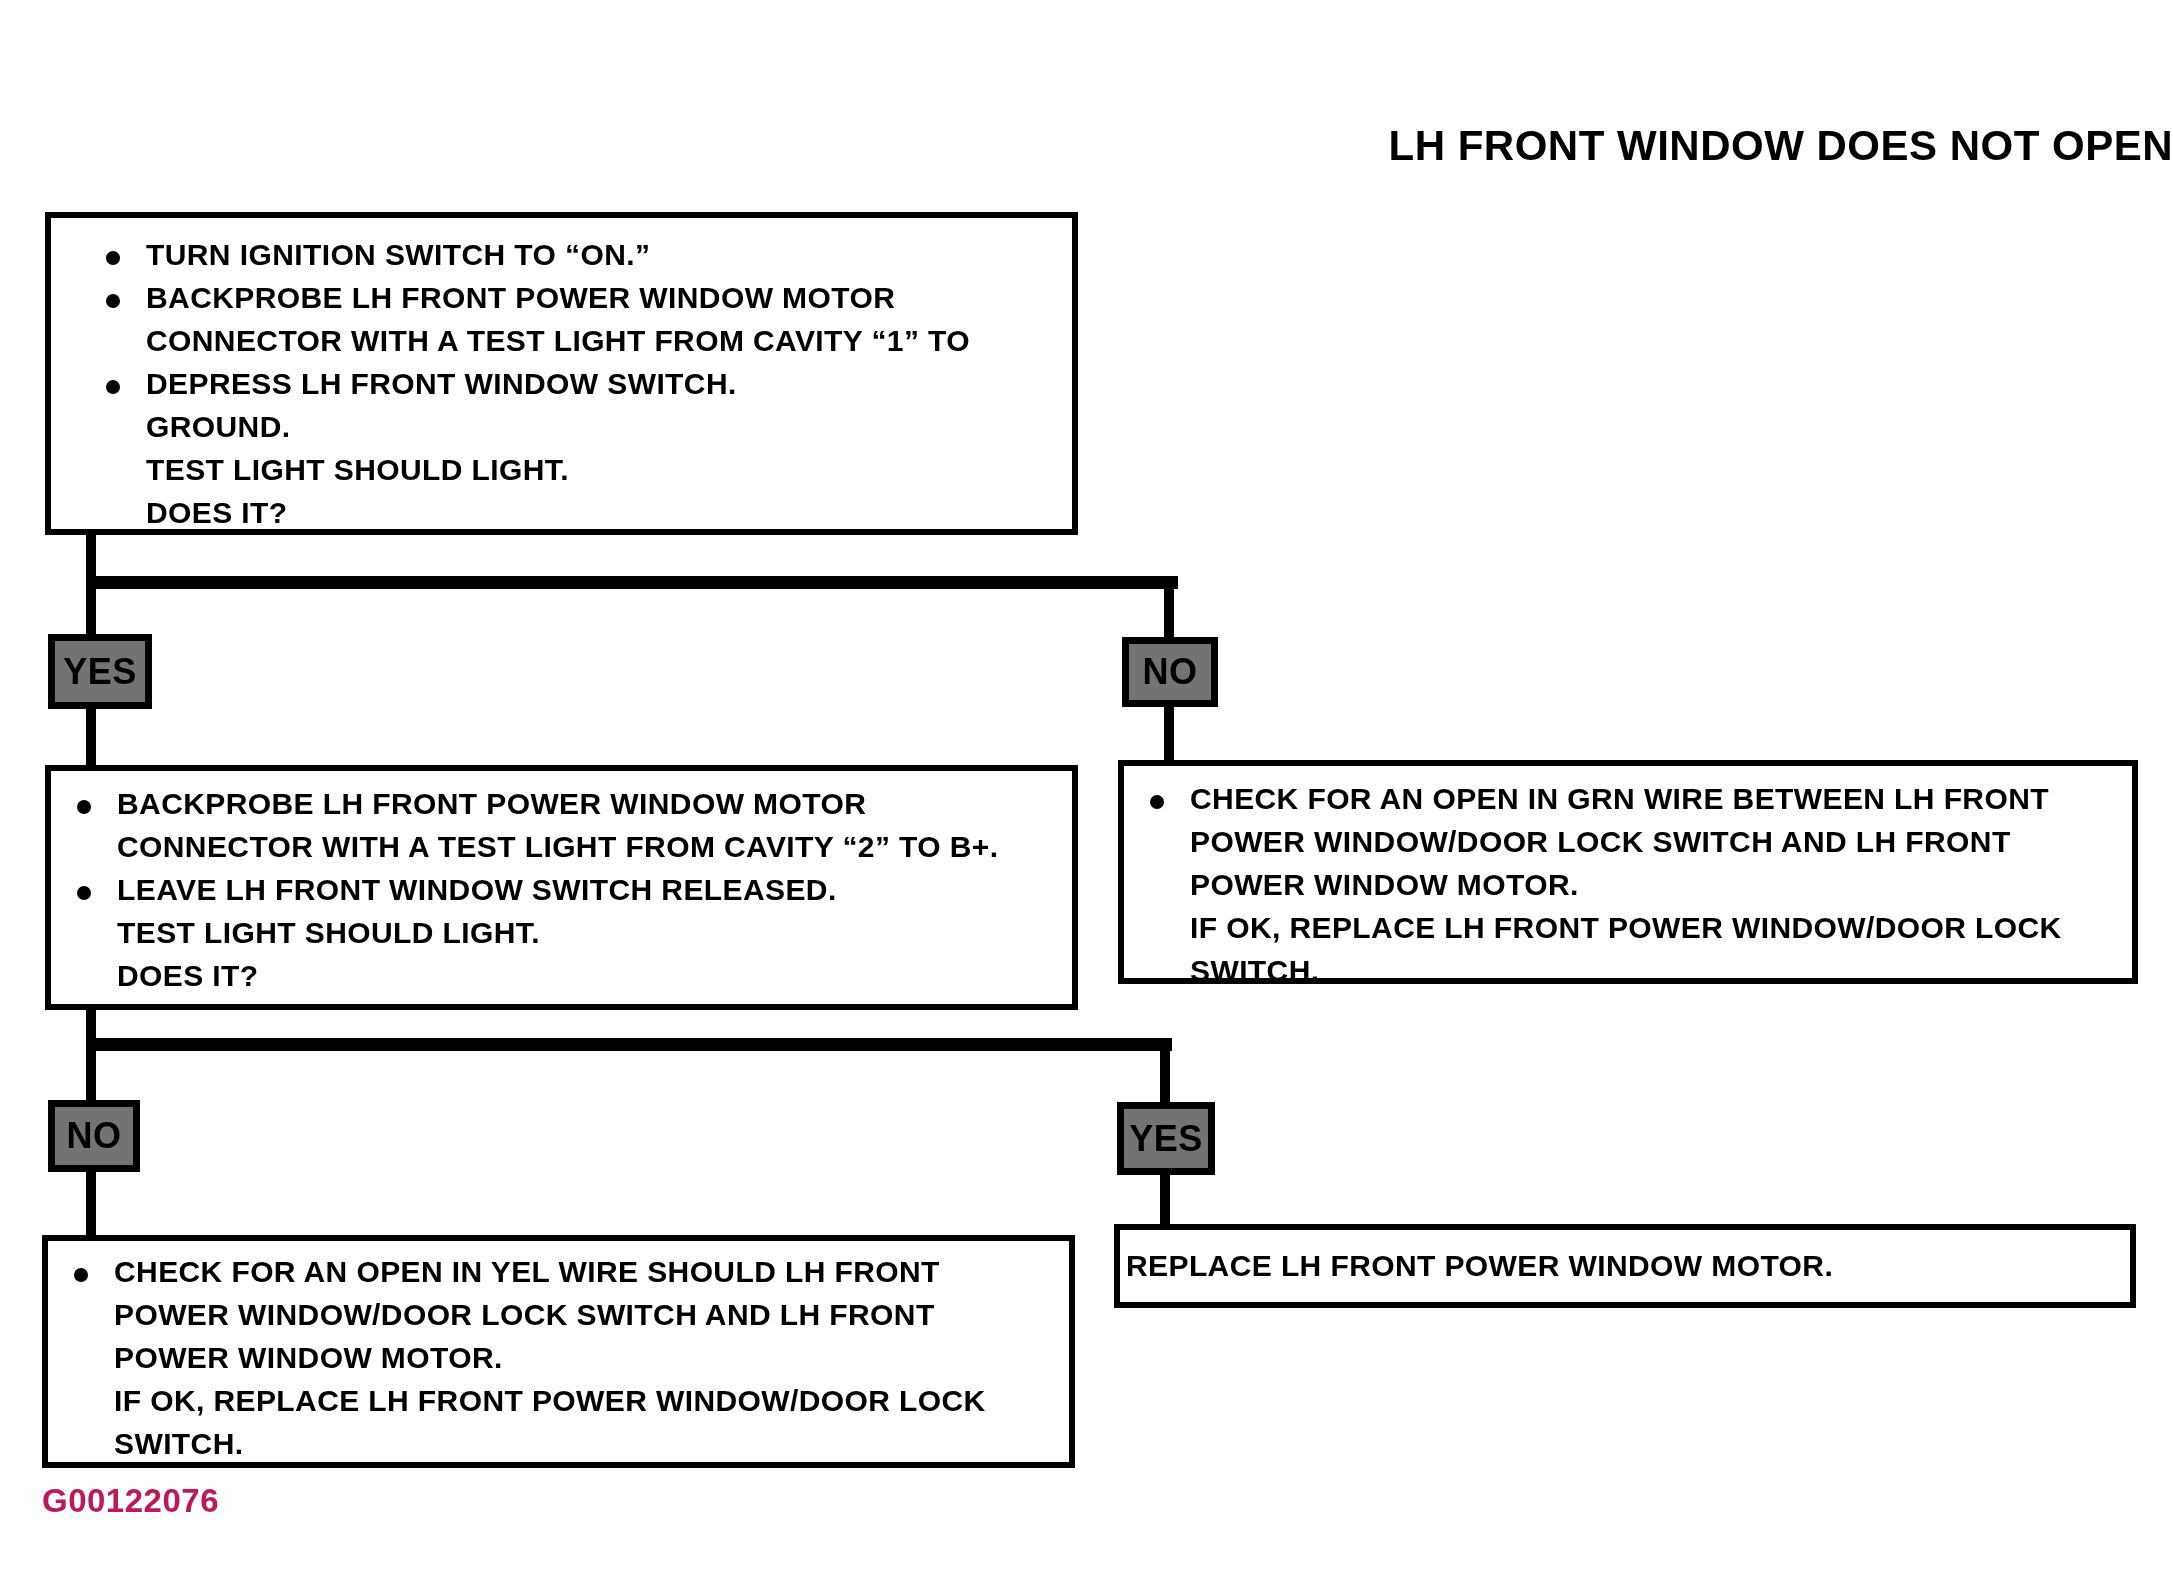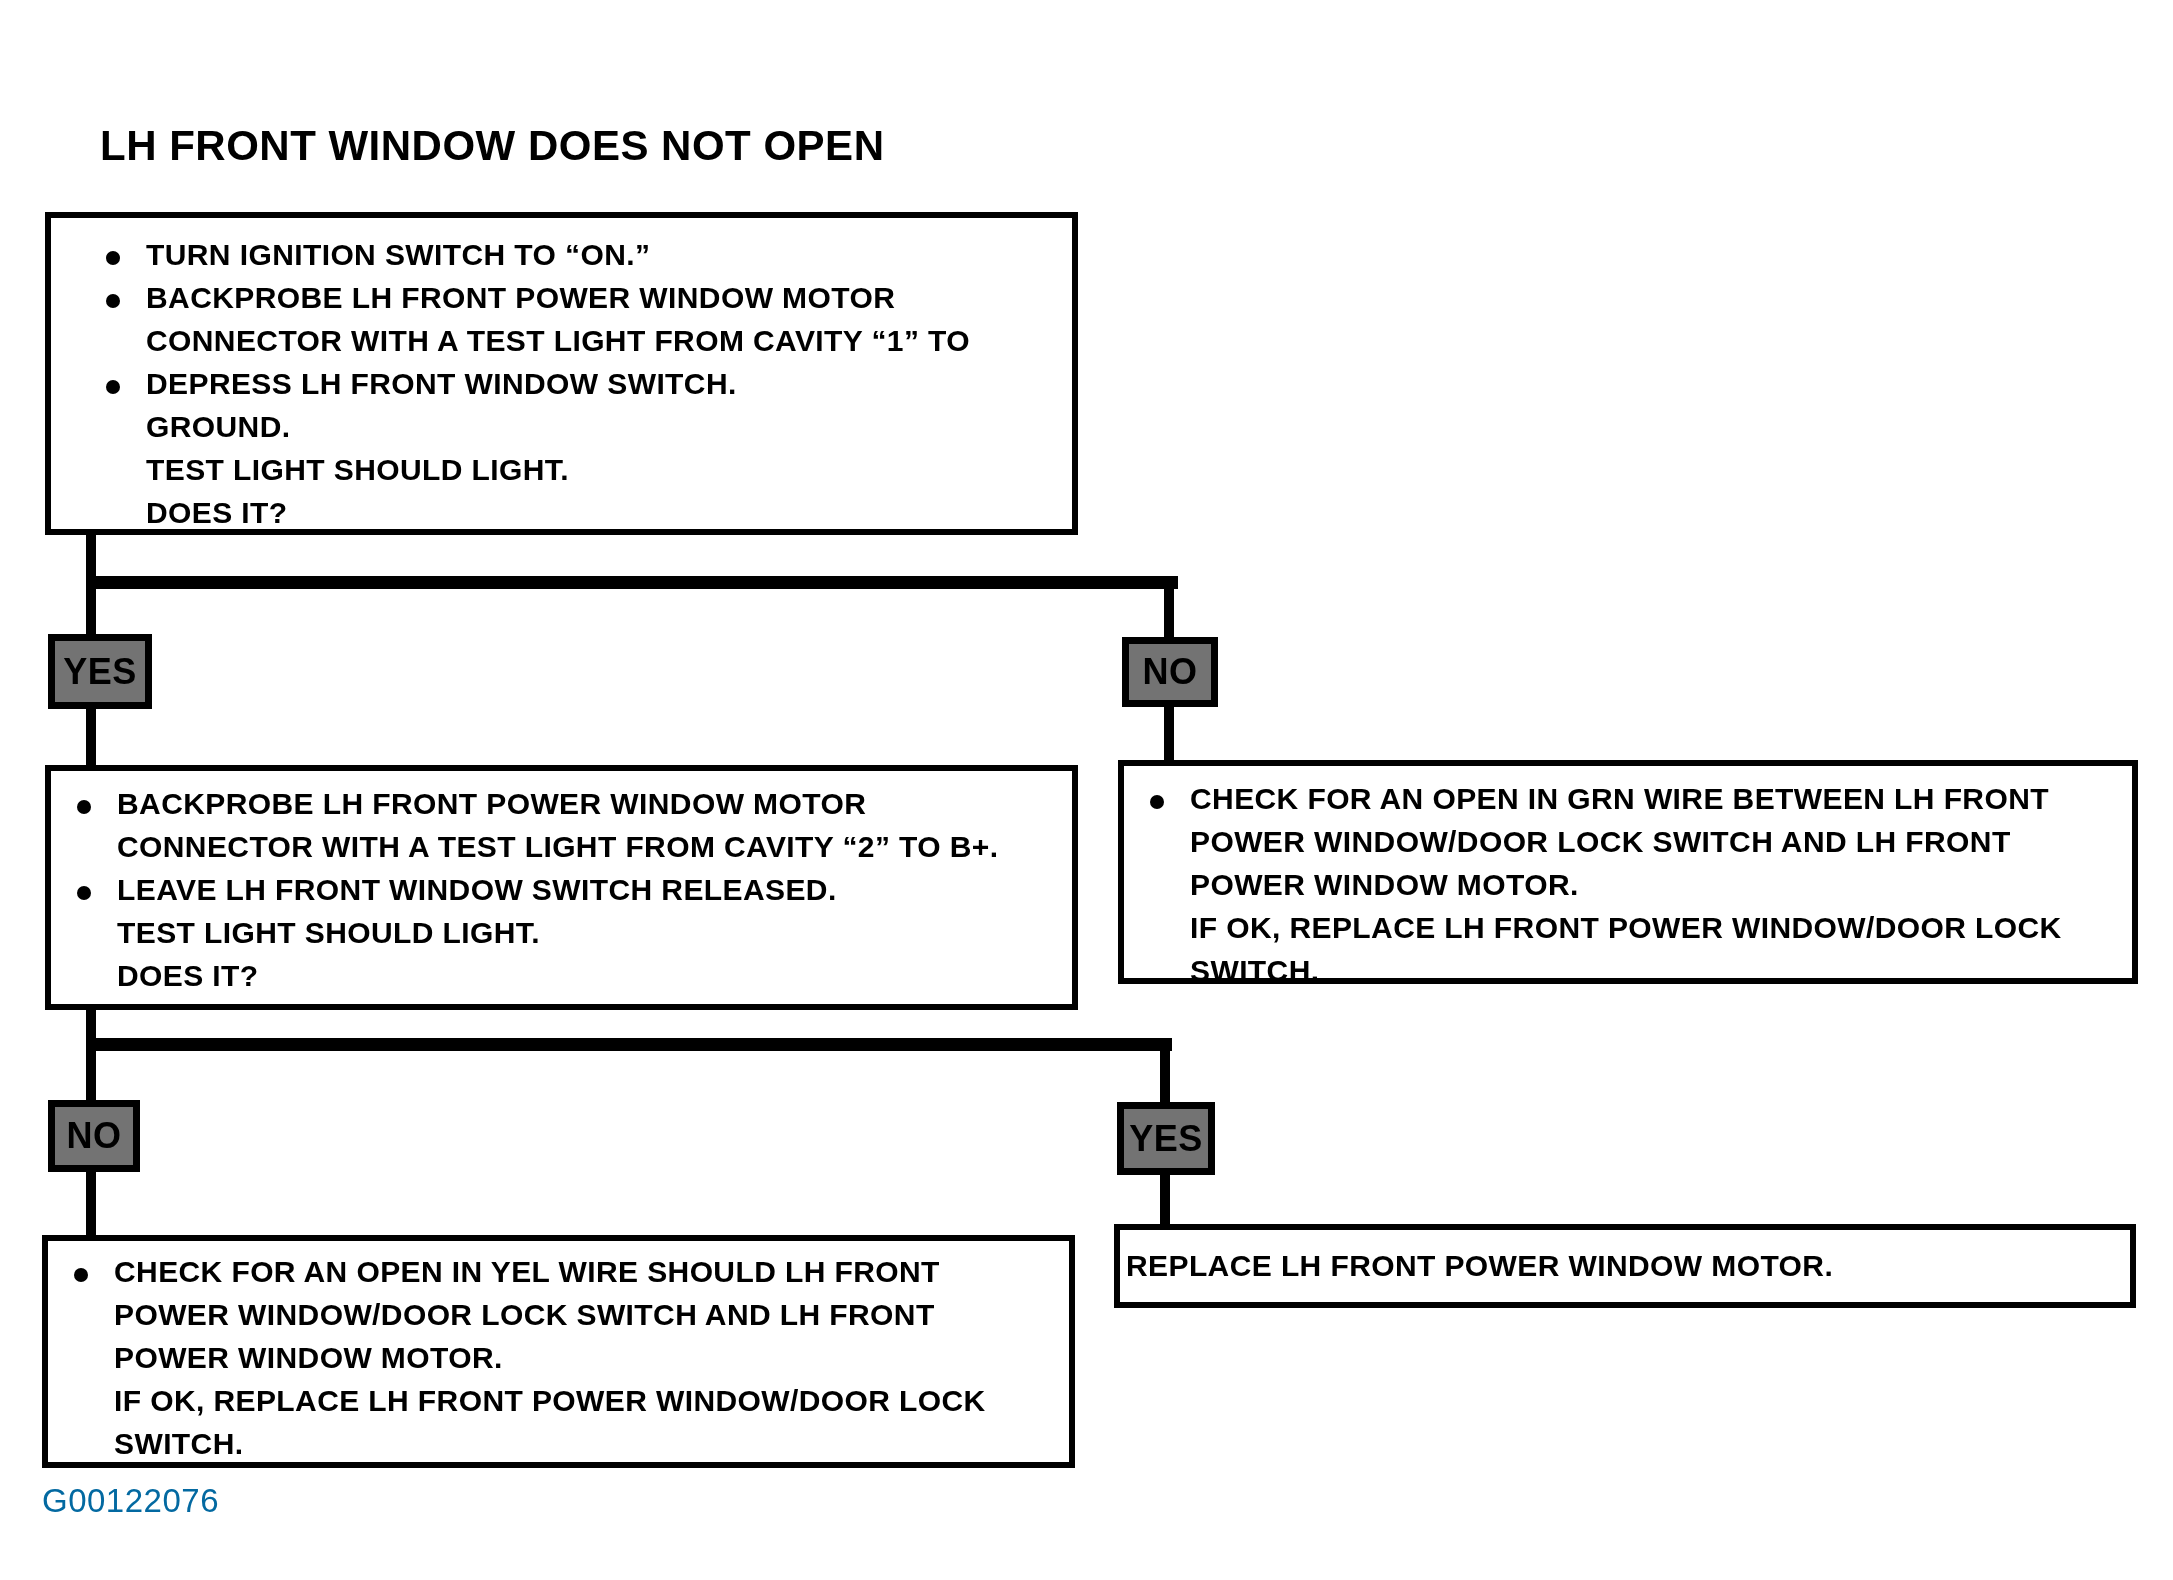--- a/index.html
+++ b/index.html
@@ -5,43 +5,43 @@
   html,body{margin:0;padding:0;background:#ffffff;}
   .page{
     position:relative;width:2173px;height:1580px;background:#ffffff;
     font-family:"Liberation Sans",sans-serif;color:#000;overflow:hidden;
   }
   .title{
     position:absolute;top:62px;left:100px;right:0;text-align:center;
     font-weight:bold;font-size:50px;letter-spacing:1px;
   }
   .subtitle{
-    position:absolute;top:122px;left:100px;right:0;text-align:left;
+    position:absolute;top:122px;left:100px;right:0;text-align:right;
     font-weight:bold;font-size:42px;letter-spacing:0.5px;
   }
   .node{
     position:absolute;border:6px solid #000;background:#fff;
     box-sizing:border-box;font-weight:bold;font-size:30px;letter-spacing:0.4px;
   }
   .node .inner{padding:20px 18px 0 26px;}
   .ln{display:flex;align-items:flex-start;height:43px;white-space:nowrap;}
   .blt{
     flex:0 0 14px;width:14px;height:14px;border-radius:50%;
     background:#000;margin:13px 26px 0 0;
   }
   .cont .blt{visibility:hidden;}
   .label{
     position:absolute;border:7px solid #000;background:#737373;box-sizing:border-box;
     display:flex;align-items:center;justify-content:center;
     font-weight:bold;font-size:36px;letter-spacing:0.5px;
   }
   .cl{position:absolute;background:#000;}
   .footer{
-    position:absolute;left:42px;top:1482px;font-size:33px;font-weight:normal;
-    letter-spacing:0.5px;color:#0369a1;
+    position:absolute;left:42px;top:1482px;font-size:33px;font-weight:bold;
+    letter-spacing:0.5px;color:#be185d;
   }
   .center-line{display:flex;align-items:center;height:100%;}
 </style>
 </head>
 <body>
 
 <div class="page">
 
   <div class="subtitle">LH FRONT WINDOW DOES NOT OPEN</div>
 

